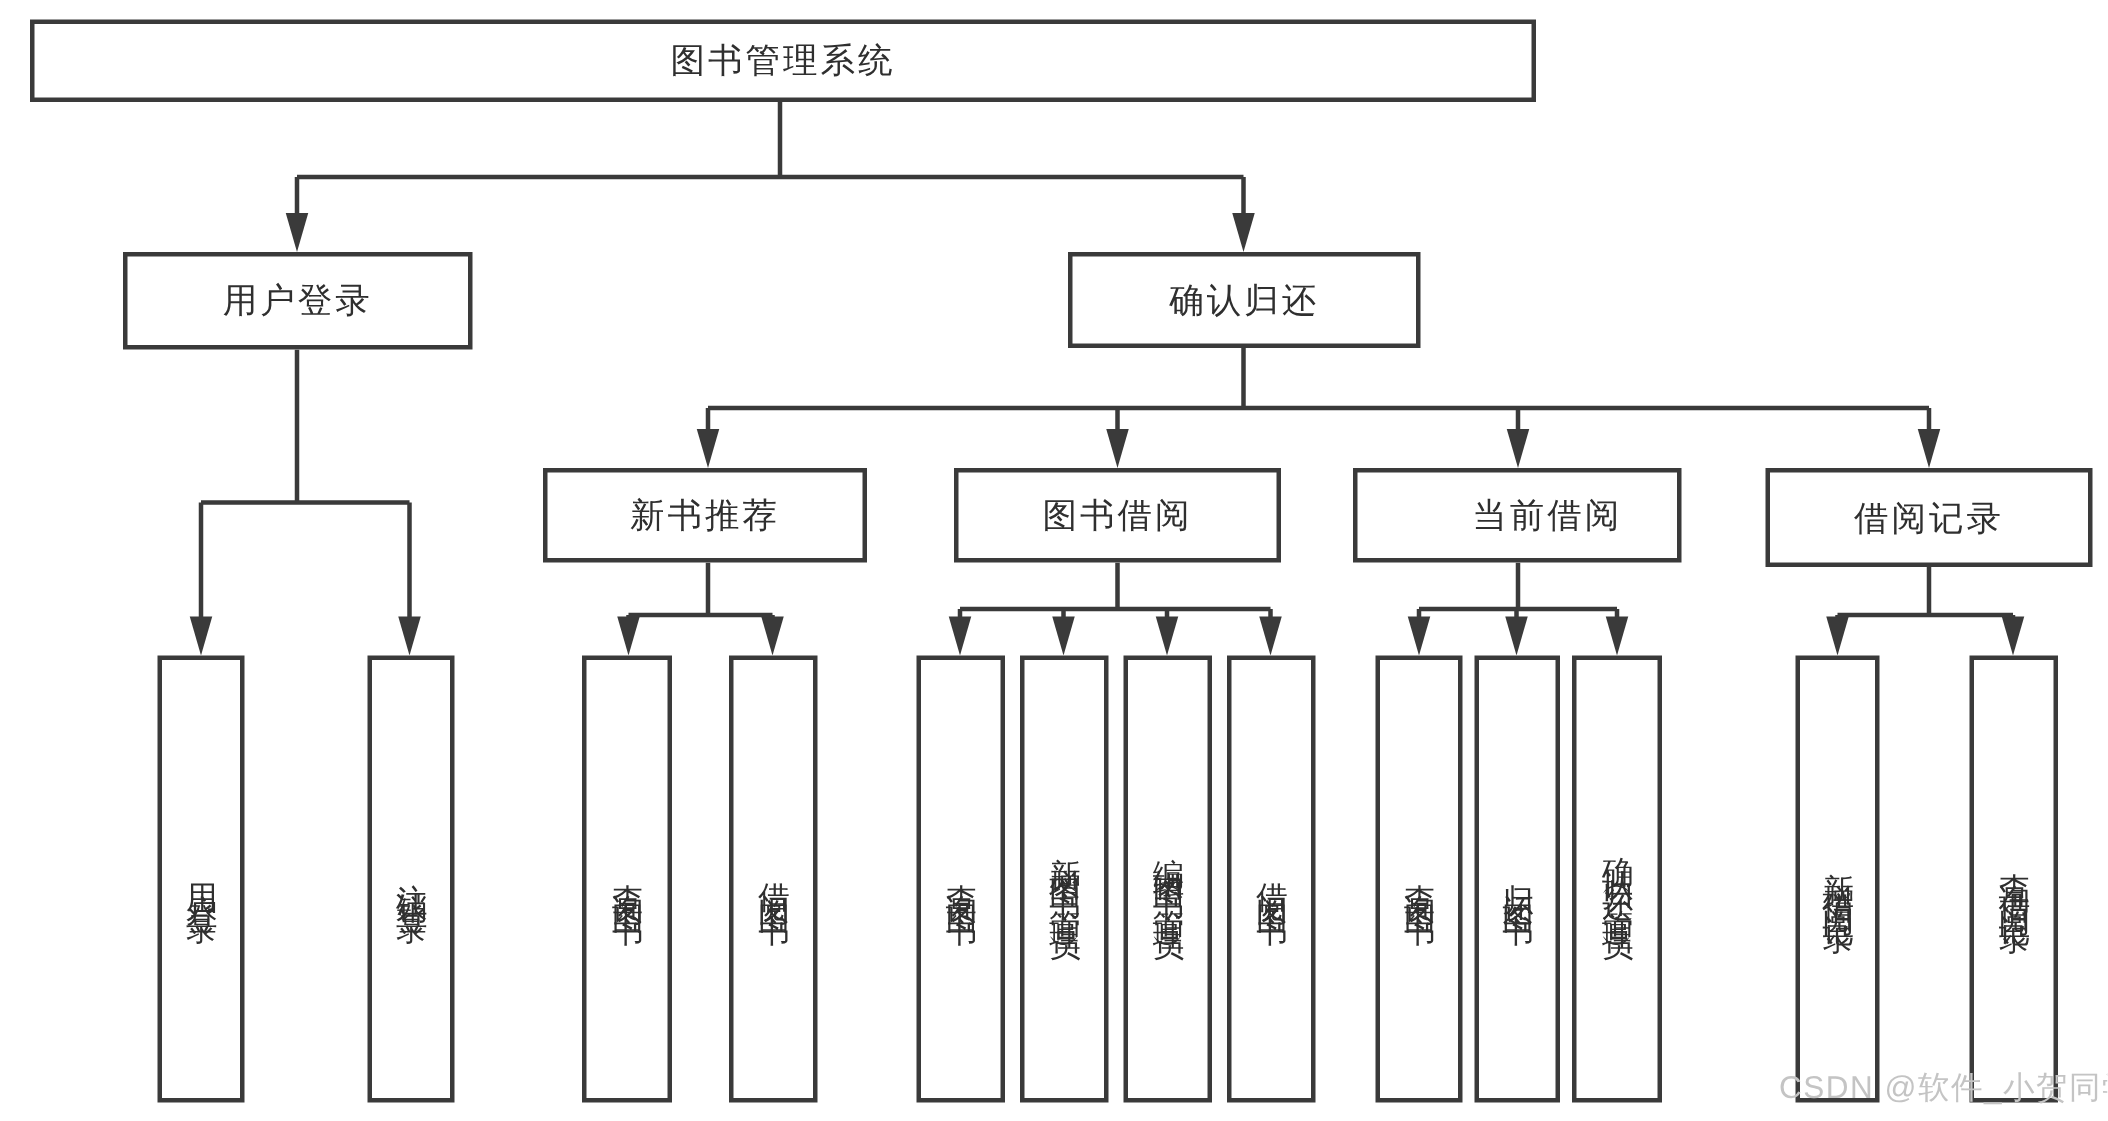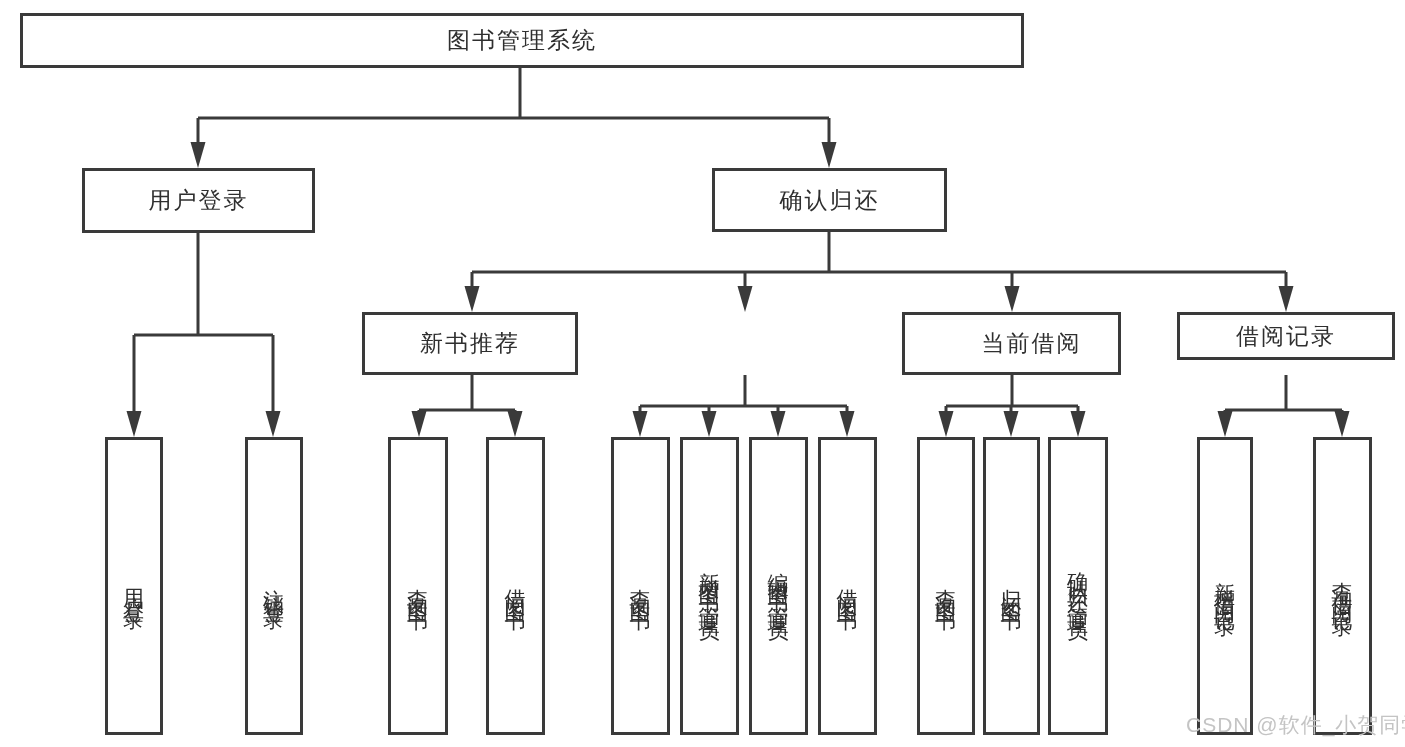--- a/index.html
+++ b/index.html
@@ -103,24 +103,27 @@
   <div class="box" style="left:82px;top:168px;width:233px;height:65px;">
     <span class="h-label">用户登录</span>
   </div>
   <div class="box" style="left:712px;top:168px;width:235px;height:64px;">
     <span class="h-label">确认归还</span>
   </div>
 
   <div class="box" style="left:362px;top:312px;width:216px;height:63px;">
     <span class="h-label">新书推荐</span>
   </div>
+  <div class="box" style="left:636px;top:312px;width:218px;height:63px;">
+    <span class="h-label">图书借阅</span>
+  </div>
   <div class="box" style="left:902px;top:312px;width:219px;height:63px;padding-left:40px;">
     <span class="h-label">当前借阅</span>
   </div>
-  <div class="box" style="left:1177px;top:312px;width:218px;height:48px;">
+  <div class="box" style="left:1177px;top:312px;width:218px;height:66px;">
     <span class="h-label">借阅记录</span>
   </div>
 
   <div class="box v-box" style="left:105px;top:437px;width:58px;height:298px;">
     <span>用户登录</span>
   </div>
   <div class="box v-box" style="left:245px;top:437px;width:58px;height:298px;">
     <span>注销登录</span>
   </div>
 

